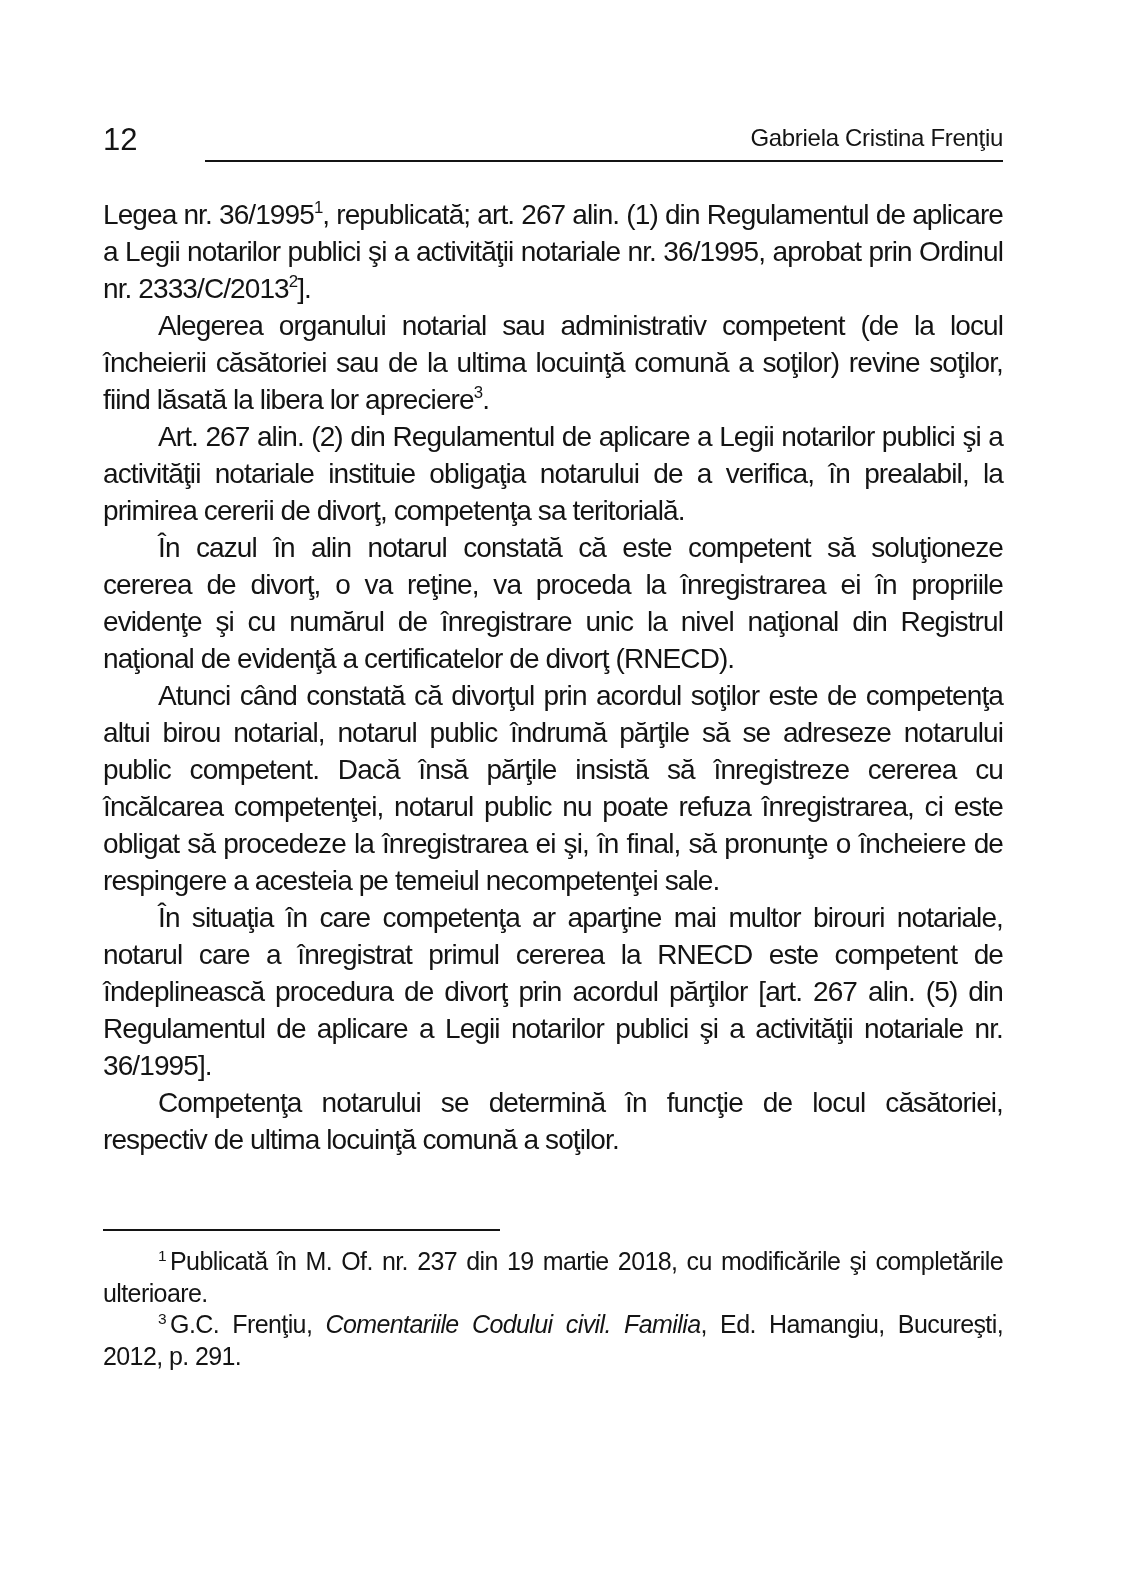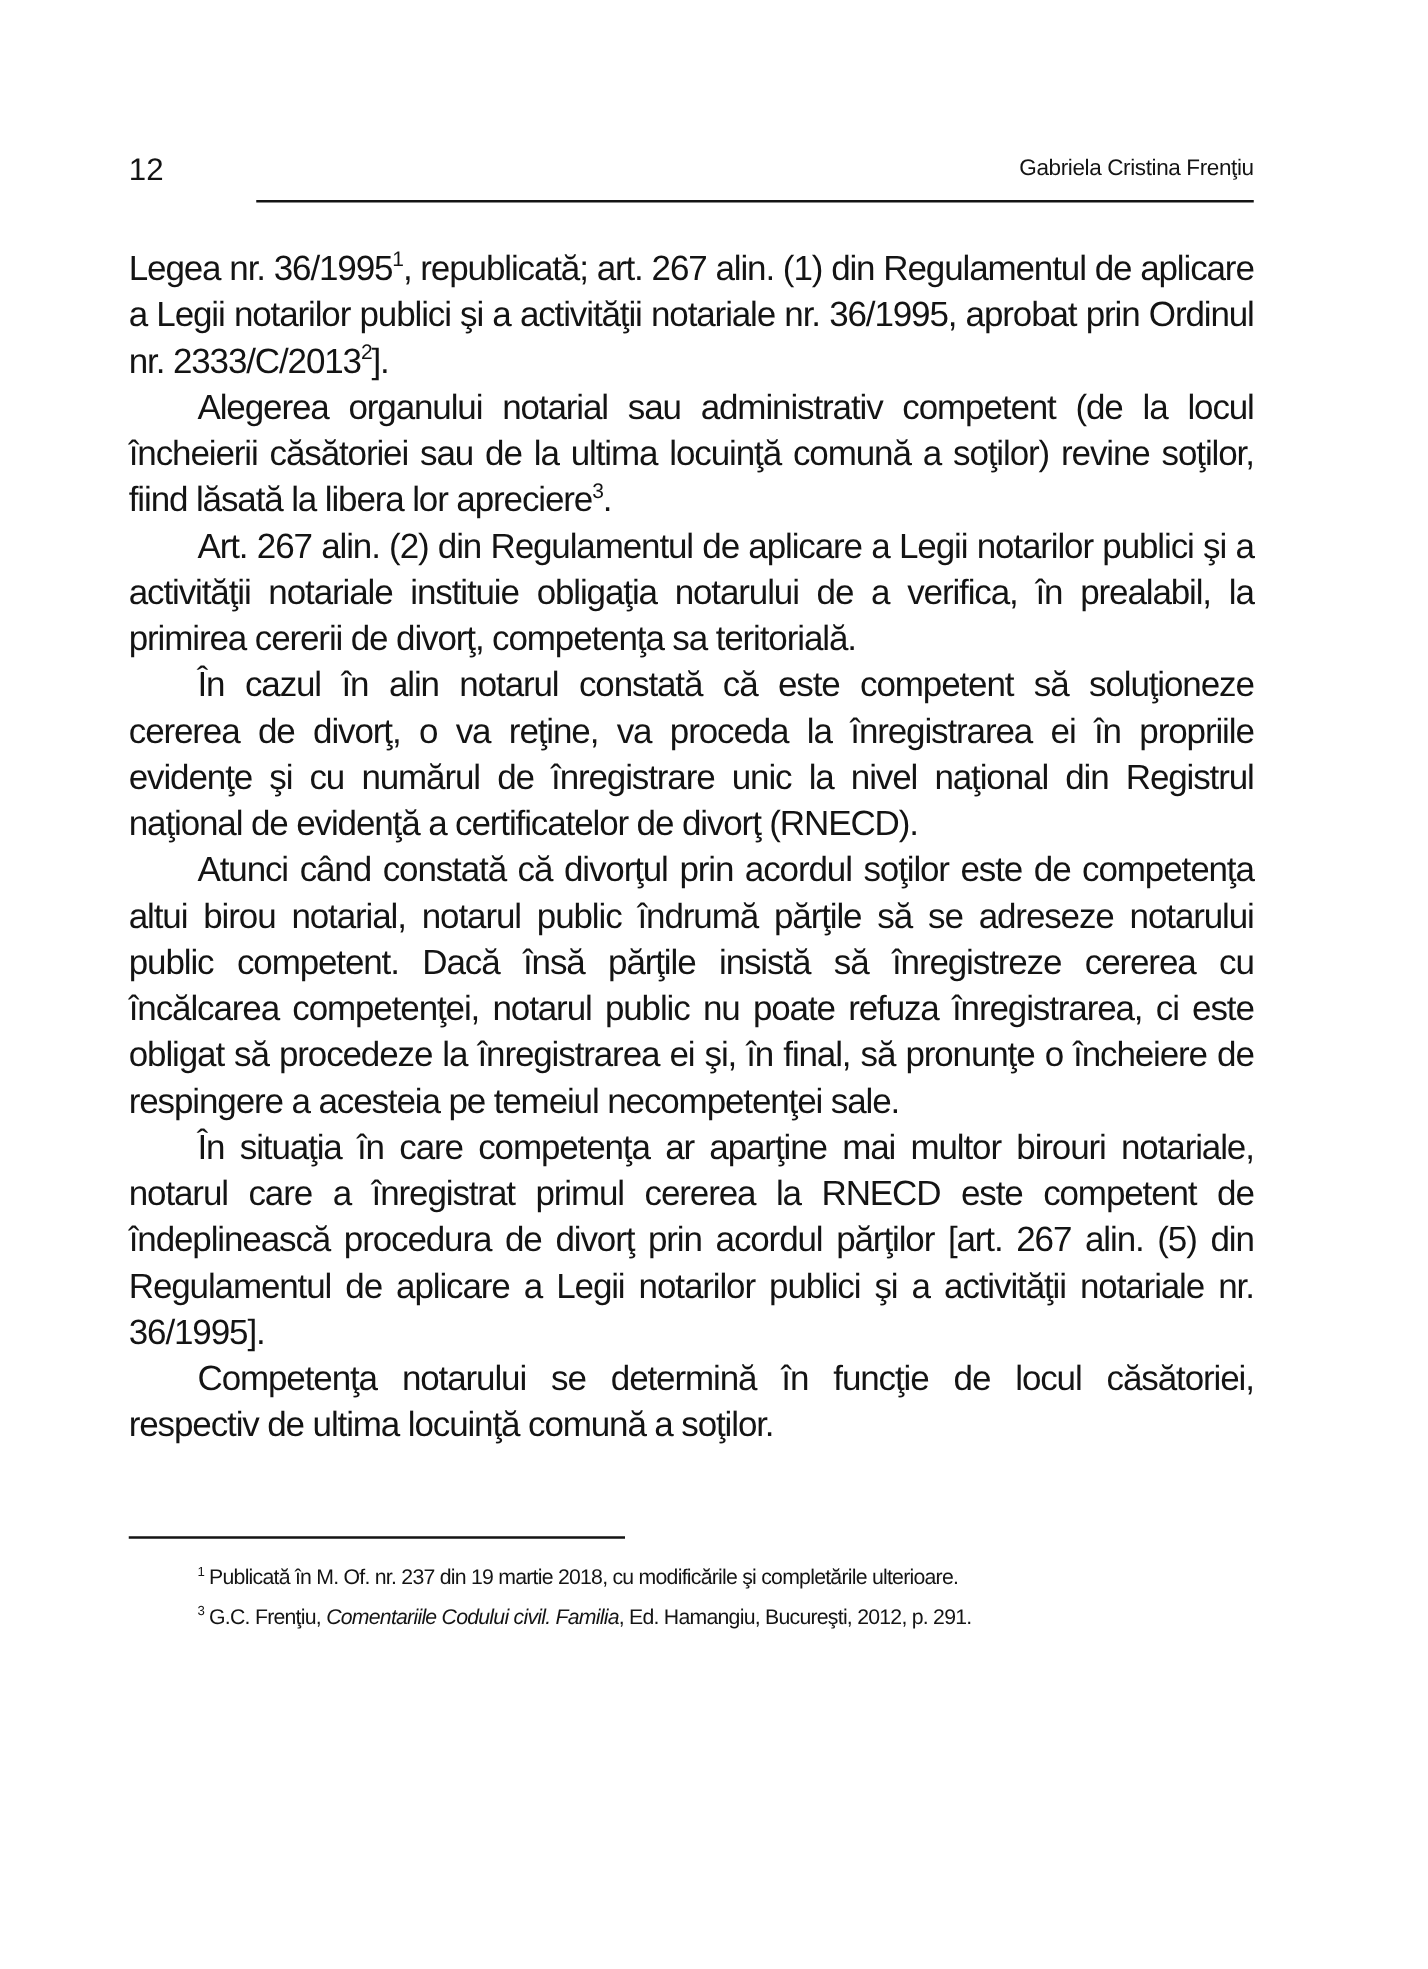--- a/index.html
+++ b/index.html
@@ -1,27 +1,27 @@
 <!DOCTYPE html>
 <html><head>
 <meta charset="utf-8">
 <style>
   html, body { margin:0; padding:0; background:#ffffff; }
   body { width:1142px; height:1575px; position:relative; overflow:hidden; color:#141414;
          font-family:"Liberation Sans", sans-serif; }
-  .page-number { position:absolute; left:103px; top:122px; font-size:25px; }
-  .running-head { position:absolute; right:139px; top:124px; font-size:18px; letter-spacing:-0.3px; }
+  .page-number { position:absolute; left:103px; top:122px; font-size:31px; }
+  .running-head { position:absolute; right:139px; top:124px; font-size:24px; letter-spacing:-0.3px; }
   .head-rule { position:absolute; left:205px; top:160px; width:798px; height:2px; background:#141414; }
   .body-text { position:absolute; left:103px; top:196px; width:900px; font-size:28px; line-height:37px;
                text-align:justify; letter-spacing:-0.9px; word-spacing:0px; }
   .body-text p { margin:0; }
   .indent { text-indent:55px; }
   sup { font-size:0.6em; line-height:0; vertical-align:0.65em; }
   .fn-rule { position:absolute; left:103px; top:1229px; width:397px; height:2px; background:#141414; }
-  .footnotes { position:absolute; left:103px; top:1246px; width:900px; font-size:17px; line-height:31.5px;
+  .footnotes { position:absolute; left:103px; top:1246px; width:900px; font-size:25px; line-height:31.5px;
                text-align:justify; letter-spacing:-0.6px; }
   .footnotes p { margin:0; text-indent:55px; }
   .footnotes sup { font-size:0.62em; vertical-align:0.6em; margin-right:4px; }
   em { font-style:italic; }
 </style>
 </head>
 <body>
 
 <div class="page-number">12</div>
 <div class="running-head">Gabriela Cristina Frenţiu</div>

